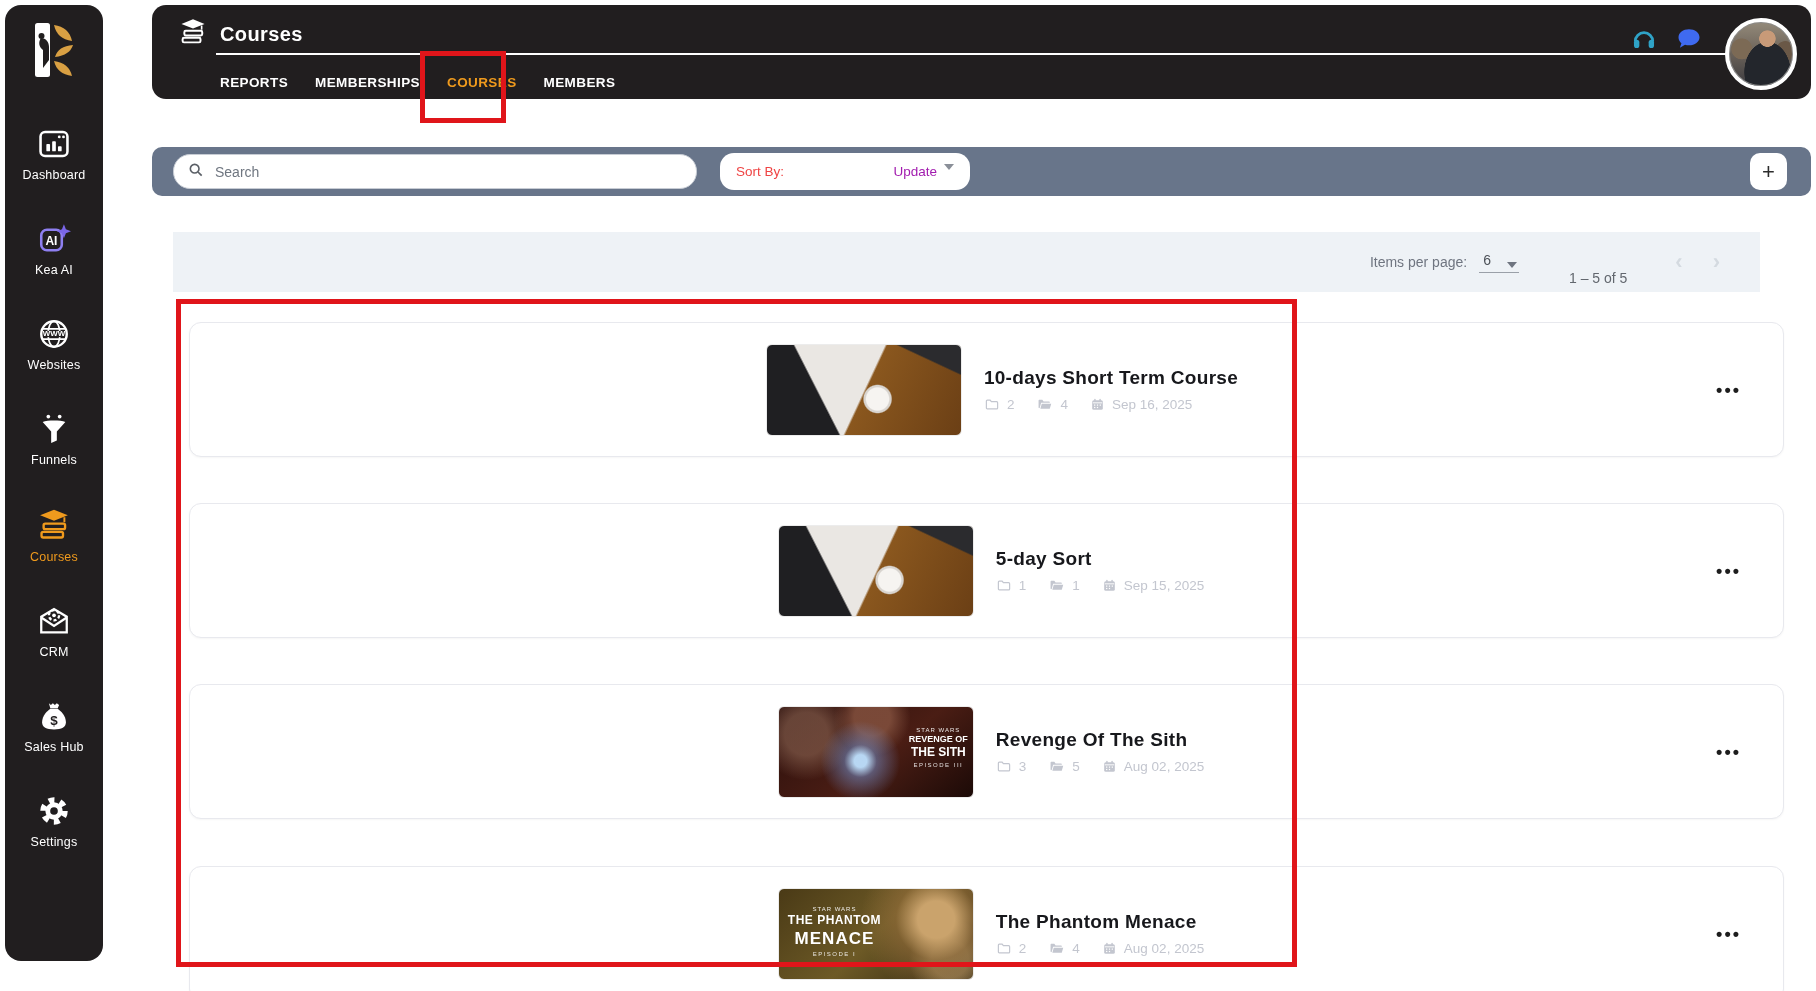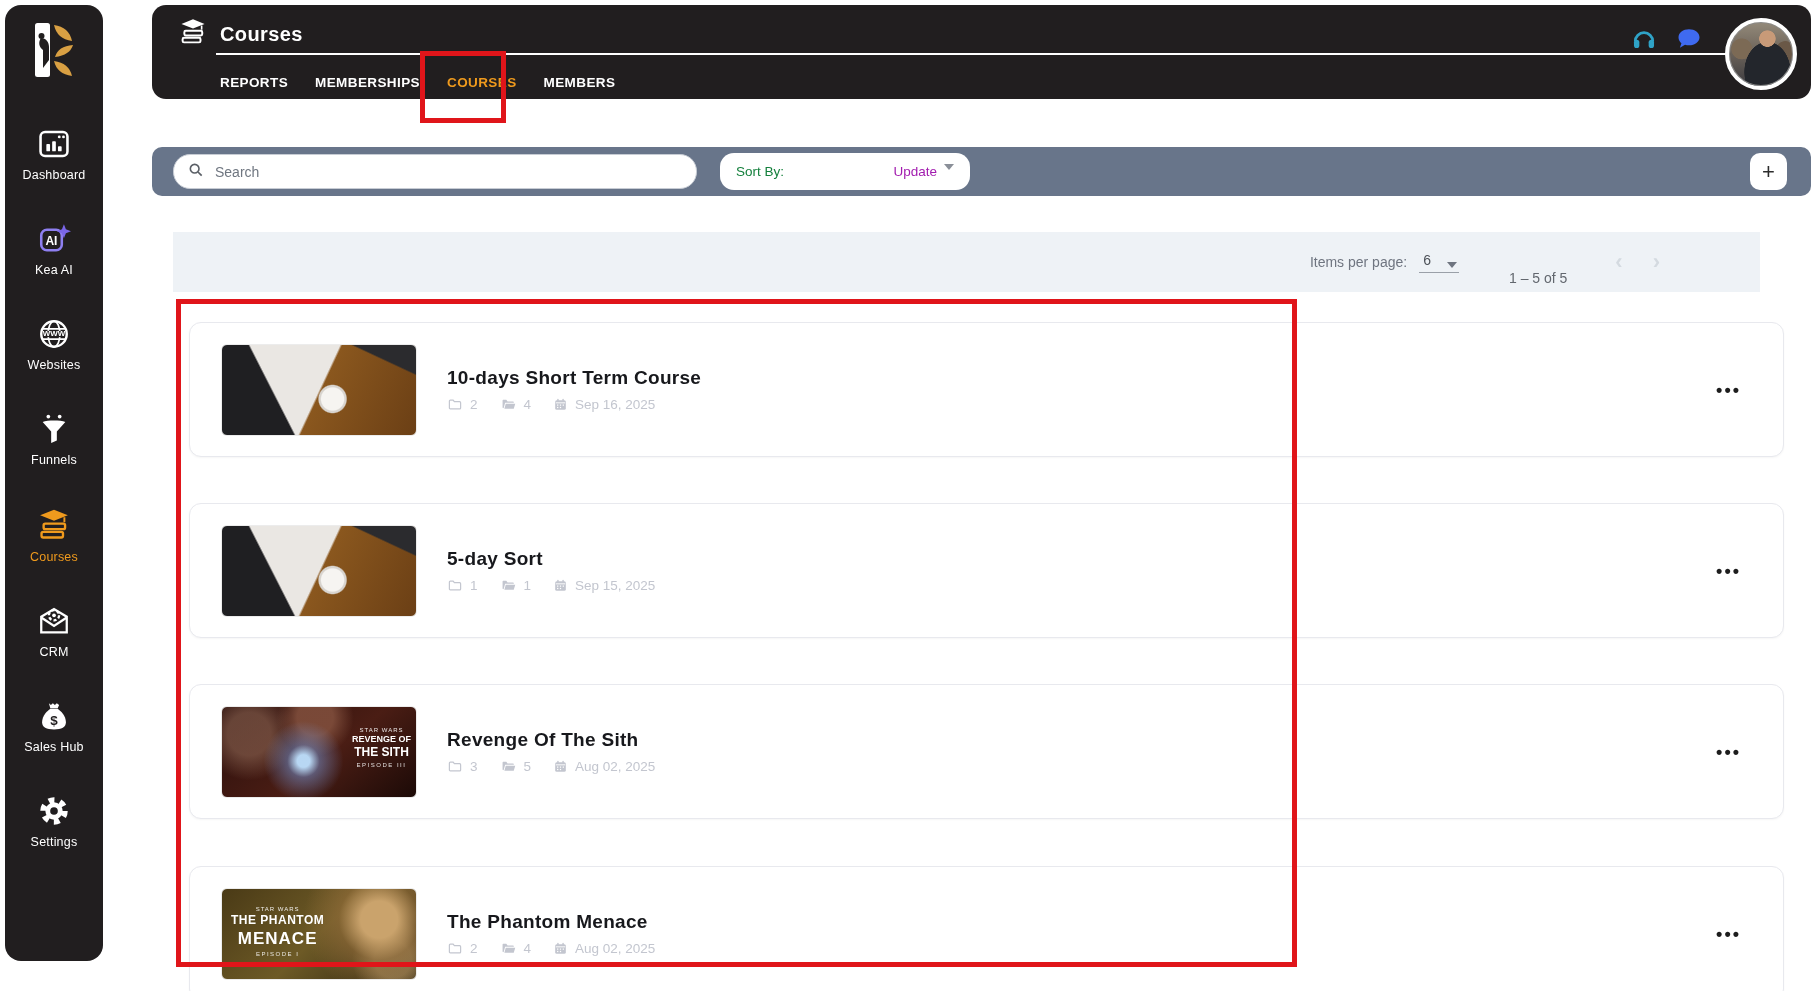--- a/index.html
+++ b/index.html
@@ -69,52 +69,52 @@
   .search-box input {
     border:none; outline:none; background:transparent; width:100%;
     font-size:14px; color:#333; font-family:inherit;
   }
   .search-box input::placeholder { color:#6f7680; }
   .sort-box {
     position:absolute; left:568px; top:6px; width:250px; height:37px;
     background:#fff; border-radius:14px; display:flex; align-items:center;
     justify-content:space-between; padding:0 16px; cursor:pointer;
   }
-  .sort-label { font-size:13.5px; color:#15803d; }
+  .sort-label { font-size:13.5px; color:#ef4444; }
   .sort-value { font-size:13.5px; color:#a21caf; display:flex; align-items:flex-start; gap:7px; }
   .caret-down { width:0; height:0; border-left:5px solid transparent; border-right:5px solid transparent; border-top:6px solid #8a8f98; }
   .add-button {
     position:absolute; right:24px; top:6px; width:37px; height:37px;
     background:#fff; border-radius:10px; display:flex; align-items:center; justify-content:center;
     font-size:22px; color:#2c2c2c; cursor:pointer; line-height:1;
   }
 
   
   .pagination {
     position:absolute; left:173px; top:232px; width:1587px; height:60px;
     background:#eef2f6; display:flex; align-items:center; justify-content:flex-end;
-    color:#6f7580; font-size:14px; padding-right:100px;
+    color:#6f7580; font-size:14px; padding-right:40px;
   }
   .ipp-label { margin-right:12px; }
   .ipp-select {
     display:flex; align-items:end; gap:16px; border-bottom:1px solid #9aa0a8;
     padding:0 2px 4px 4px; cursor:pointer; color:#4c5158;
   }
   .range-text { margin-left:50px; color:#62676e;margin-top:31px; }
   .page-nav { display:flex; gap:30px; margin-left:48px; }
   .page-chevron { color:#d4dae0; font-size:22px; line-height:1; cursor:pointer; font-weight:bold; }
 
   
   .course-card {
     position:absolute; left:189px; width:1595px; height:135px;
     background:#fff; border:1px solid #e8e9ee; border-radius:12px;
     box-shadow:0 1px 2px rgba(0,0,0,.04); cursor:pointer;
   }
   .card-1 { top:322px; } .card-2 { top:503px; } .card-3 { top:684px; } .card-4 { top:866px; }
-  .card-inner { display:flex; align-items:center; height:100%; padding-left:31px; gap:30px; }
+  .card-inner { display:flex; align-items:center; height:100%; padding-left:31px; gap:22px;justify-content:center; }
   .thumb {
     width:196px; height:92px; border-radius:6px; border:1px solid #ececec;
     overflow:hidden; position:relative; flex-shrink:0;
   }
   .thumb-desk {
     background:
       radial-gradient(circle at 57% 60%, #f6f4f1 0 9%, #d8d4cf 10% 11%, rgba(0,0,0,0) 12%),
       linear-gradient(63deg, #1f1f22 0 30%, rgba(31,31,34,0) 30.8%),
       linear-gradient(205deg, #2b2b2e 0 16%, rgba(43,43,46,0) 17%),
       linear-gradient(115deg, #eae7e3 0 50%, #8a571e 51%, #6b3f15 100%);

